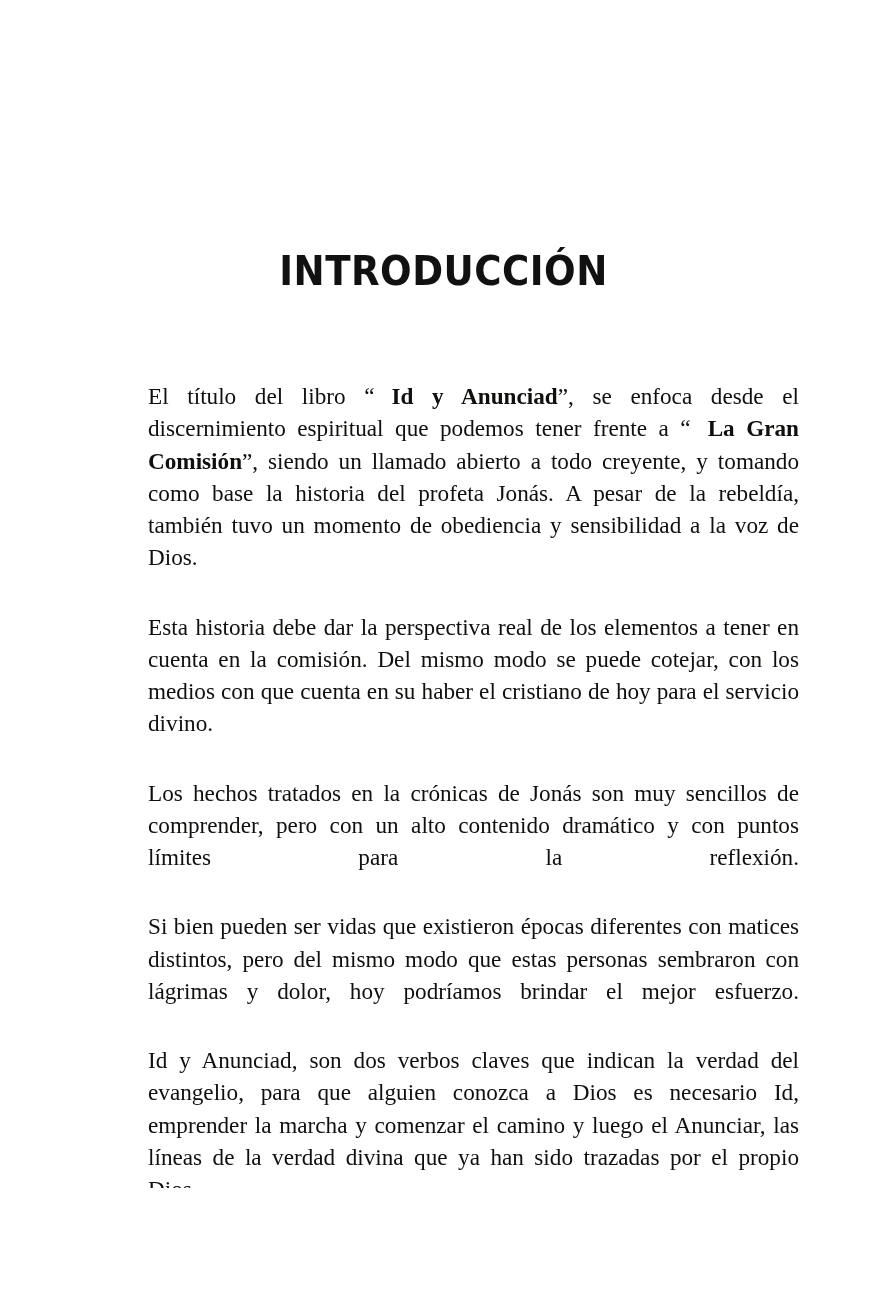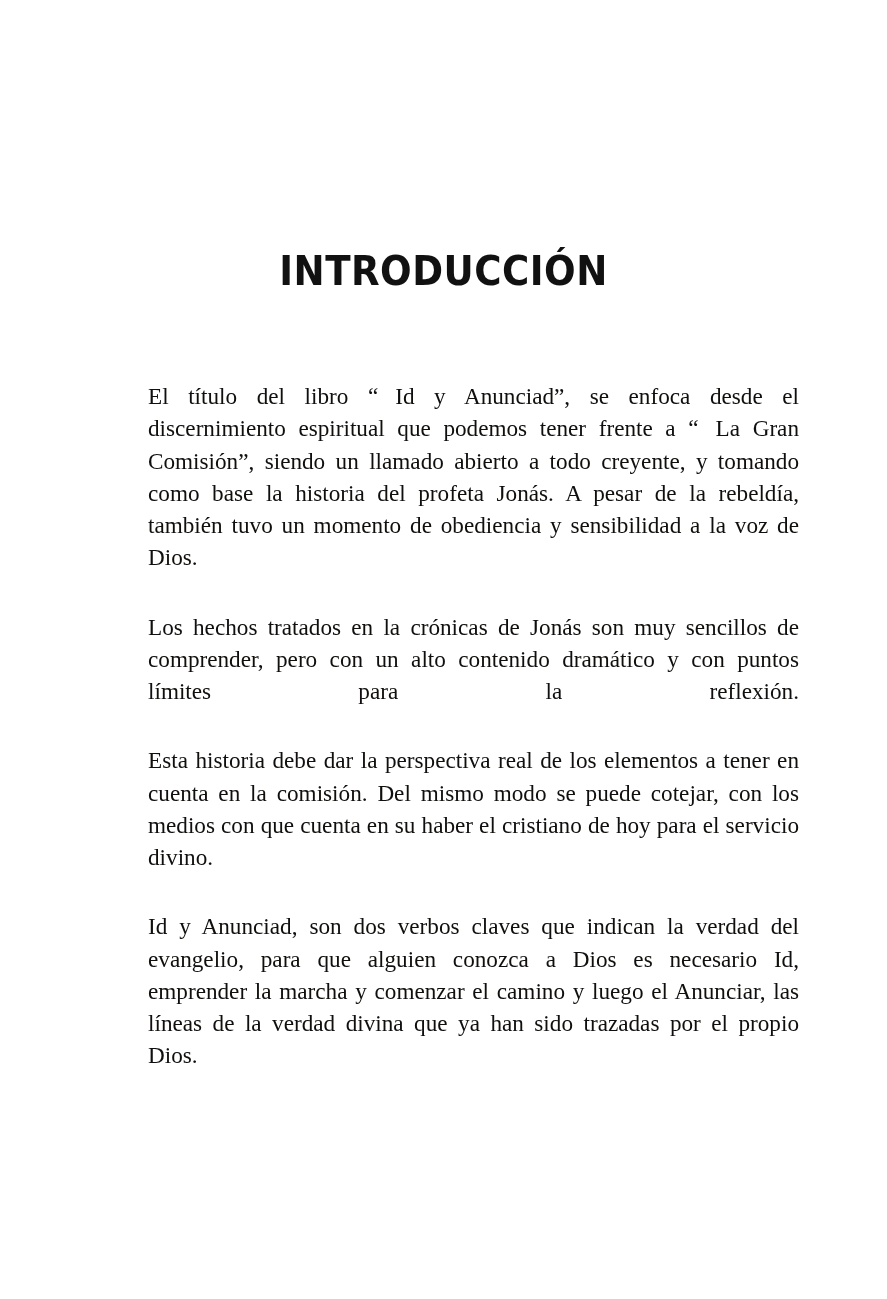--- a/index.html
+++ b/index.html
@@ -64,21 +64,21 @@
   }
 
   
   .body-paragraph::after {
     content: "";
     display: inline-block;
     width: 100%;
   }
 
   .emph-bold {
-    font-weight: 400;
+    font-weight: 700;
     margin-left: 17px;
   }
 
   
   .folio {
     position: absolute;
     right: 89px;
     top: 1227px;
     font-family: "DejaVu Sans", sans-serif;
     font-weight: 700;
@@ -90,21 +90,22 @@
 </style>
 </head>
 <body>
 
 <div class="page">
 
   <h1 class="chapter-title">INTRODUCCIÓN</h1>
 
   <div class="text-column">
     <p class="body-paragraph"><span>El título del libro “</span><span class="emph-bold">Id y Anunciad</span><span>”, se enfoca desde el discernimiento espiritual que podemos tener frente a “</span><span class="emph-bold">La Gran Comisión</span><span>”, siendo un llamado abierto a todo creyente, y tomando como base la historia del profeta Jonás. A pesar de la rebeldía, también tuvo un momento de obediencia y sensibilidad a la voz de Dios.</span></p>
+    <p class="body-paragraph"><span>Esta historia debe dar la perspectiva real de los elementos a tener en cuenta en la comisión. Del mismo modo se puede cotejar, con los medios con que cuenta en su haber el cristiano de hoy para el servicio divino.</span></p>
     <p class="body-paragraph"><span>Los hechos tratados en la crónicas de Jonás son muy sencillos de comprender, pero con un alto contenido dramático y con puntos límites para la reflexión.</span></p>
-    <p class="body-paragraph"><span>Esta historia debe dar la perspectiva real de los elementos a tener en cuenta en la comisión. Del mismo modo se puede cotejar, con los medios con que cuenta en su haber el cristiano de hoy para el servicio divino.</span></p>
+    <p class="body-paragraph"><span>Si bien pueden ser vidas que existieron épocas diferentes con matices distintos, pero del mismo modo que estas personas sembraron con lágrimas y dolor, hoy podríamos brindar el mejor esfuerzo.</span></p>
     <p class="body-paragraph"><span>Id y Anunciad, son dos verbos claves que indican la verdad del evangelio, para que alguien conozca a Dios es necesario Id, emprender la marcha y comenzar el camino y luego el Anunciar, las líneas de la verdad divina que ya han sido trazadas por el propio Dios.</span></p>
 
   </div>
 
   <div class="folio">7</div>
 
 </div>
 
 </body></html>

